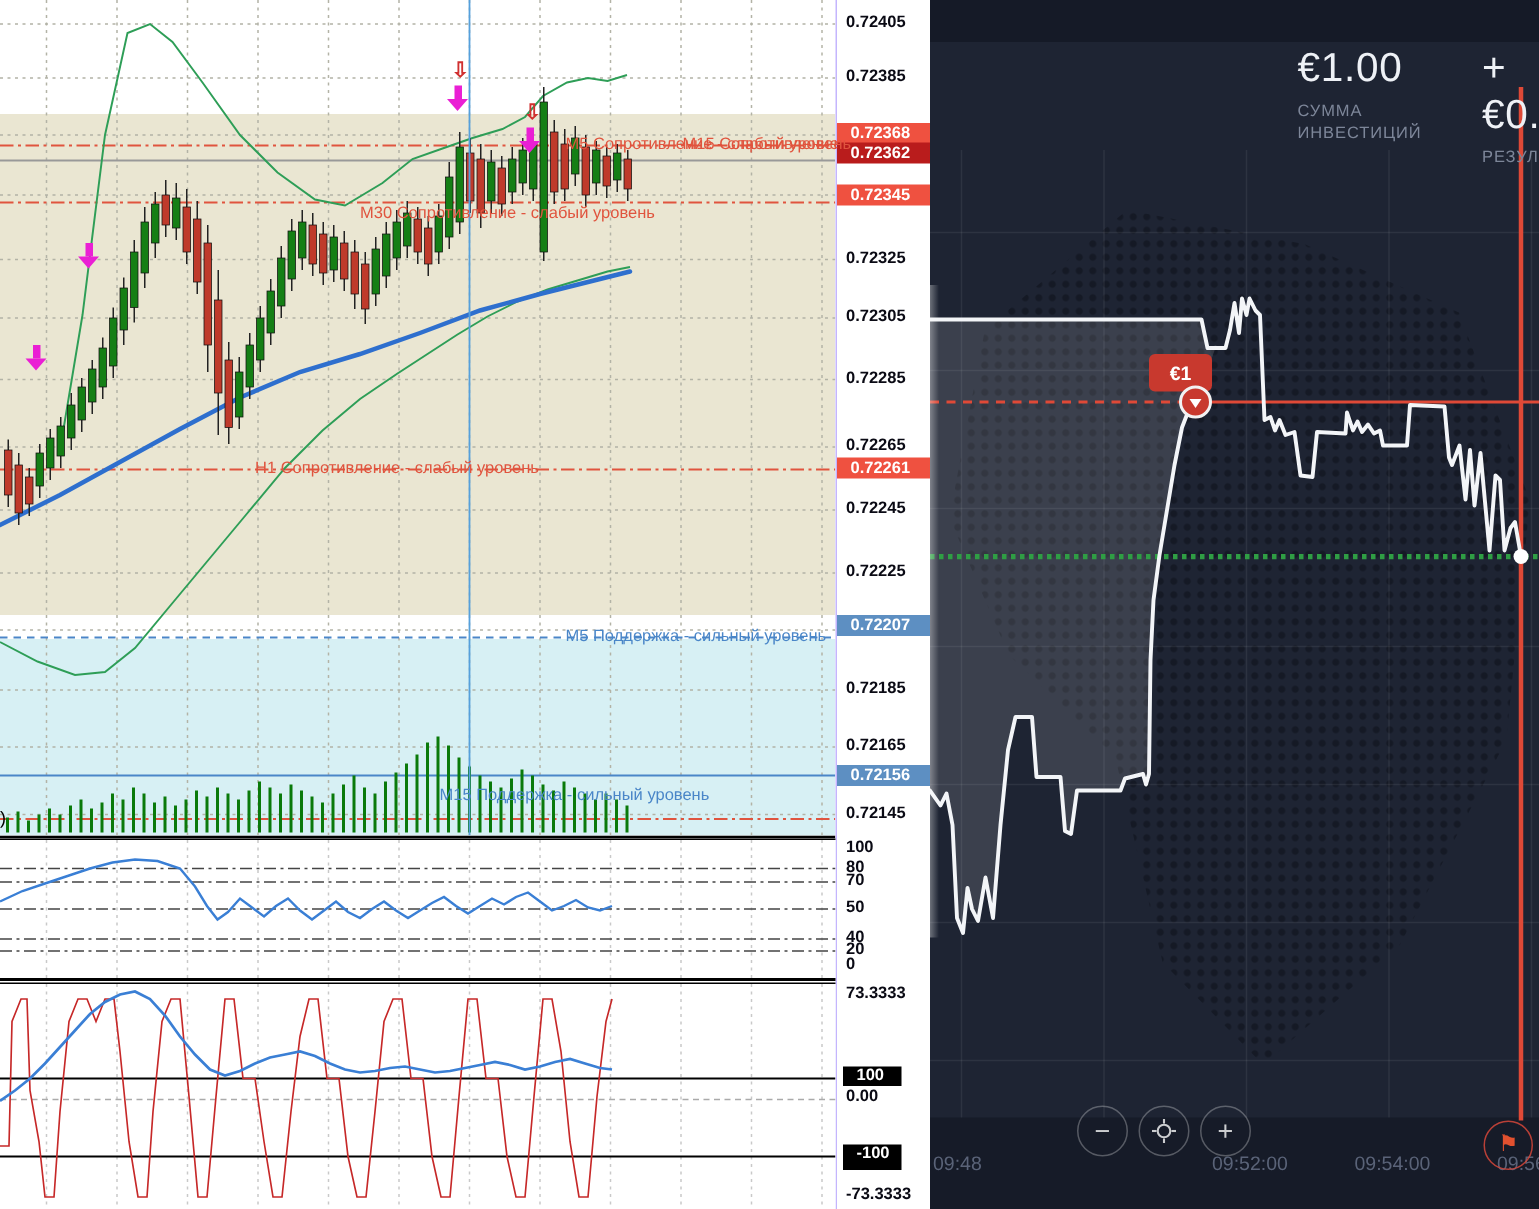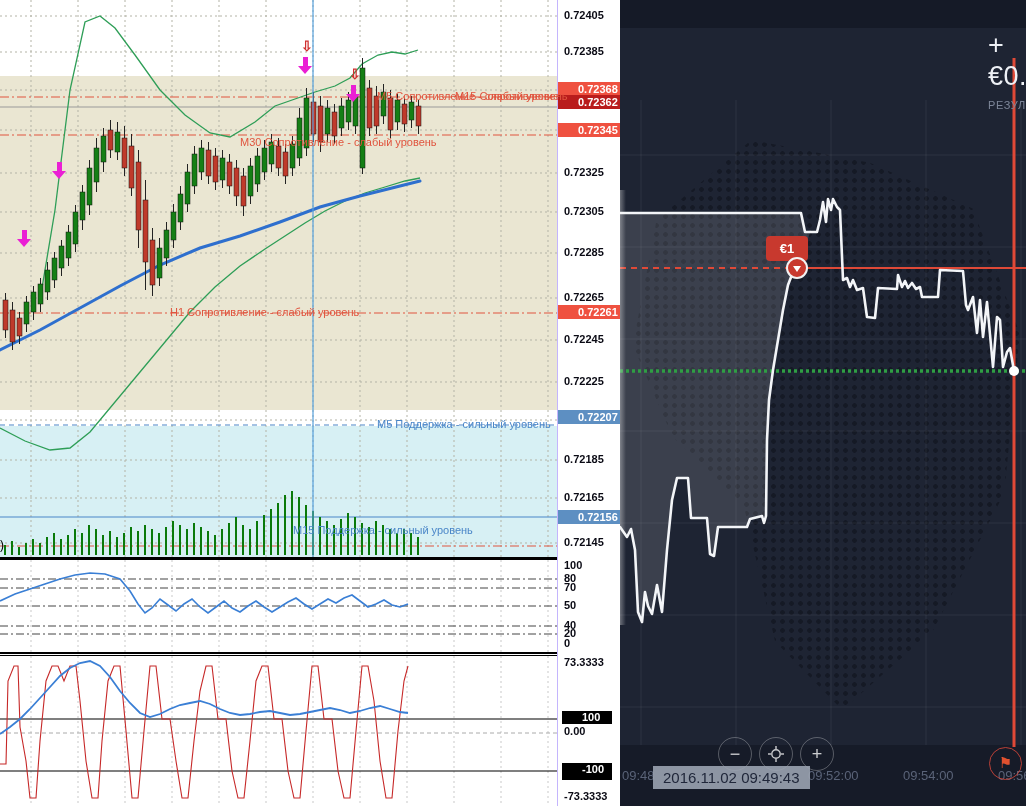--- a/index.html
+++ b/index.html
@@ -6,21 +6,21 @@
   #app{position:relative;width:1026px;height:806px;overflow:hidden;font-family:"Liberation Sans",sans-serif;}
   
   #left{position:absolute;left:0;top:0;width:620px;height:806px;background:#ffffff;}
   #plot{position:absolute;left:0;top:0;width:557px;height:557px;border-bottom:2px solid #000;}
   #svgMain{position:absolute;left:0;top:0;}
   .lvl-label{position:absolute;font-size:11px;white-space:nowrap;z-index:6;}
   .lvl-red{color:#e0543e;}
   .lvl-blue{color:#4a86c8;}
   #axis{position:absolute;left:557px;top:0;width:63px;height:806px;background:#ffffff;border-left:1px solid #c4b5fd;}
   .tick{position:absolute;left:6px;font-size:11px;font-weight:bold;color:#0a0a14;white-space:nowrap;}
-  .hl{position:absolute;left:0;width:58px;height:14px;font-size:11px;font-weight:bold;color:#fff;line-height:14px;padding-left:20px;}
+  .hl{position:absolute;left:0;width:58px;height:14px;font-size:11px;font-weight:bold;color:#fff;line-height:14px;padding-left:9px;}
   .hl-red{background:#ef5140;}
   .hl-black{background:#b91c1c;}
   .hl-blue{background:#5d8fc2;}
   .hl-boxblack{background:#000;color:#fff;width:30px;}
   #ind1{position:absolute;left:0;top:559px;width:557px;height:92px;background:#fff;border-top:1px solid #000;border-bottom:2px solid #000;}
   #ind2{position:absolute;left:0;top:655px;width:557px;height:151px;background:#fff;border-top:1px solid #000;}
   .marrow{position:absolute;width:5px;height:9px;z-index:7;}
   .marrow i{position:absolute;left:0;top:0;width:5px;height:9px;background:#ea1fd4;}
   .marrow b{position:absolute;left:-5px;top:9px;width:0;height:0;border:7px solid transparent;border-top:8px solid #ea1fd4;border-bottom:none;}
   .oarrow{position:absolute;font-size:14px;color:#d03030;z-index:7;font-weight:bold;}
@@ -415,20 +415,25 @@
         <line x1="0" y1="268" x2="177" y2="268" stroke="#df4937" stroke-width="2" stroke-dasharray="6,5"></line>
         <line x1="177" y1="268" x2="406" y2="268" stroke="#df4937" stroke-width="2"></line>
         <line x1="0" y1="371" x2="406" y2="371" stroke="#2f9e44" stroke-width="3.5" stroke-dasharray="3,3"></line>
         <line x1="394" y1="58" x2="394" y2="747" stroke="#df4937" stroke-width="3"></line>
         <path d="M0 527 L7 537 L11 529 L15 550 L18 612 L22 622 L25 592 L28 606 L32 614 L37 585 L42 612 L47 550 L52 500 L57 478 L68 478 L71 518 L87 518 L90 554 L94 556 L98 527 L127 527 L130 519 L142 516 L144 523 L146 516 L147 440 L149 400 L153 370 L158 340 L163 310 L168 285 L173 272 L177 269" fill="none" stroke="#f3f5f8" stroke-width="2.6" stroke-linejoin="round" stroke-linecap="round"></path>
         <path d="M0 213 L181 213 L185 232 L197 232 L200 220 L203 202 L206 222 L208 199 L211 210 L213 199 L217 207 L220 210 L223 280 L227 278 L230 287 L233 280 L237 290 L243 288 L247 317 L255 318 L258 288 L277 289 L278 275 L282 287 L285 281 L288 288 L292 283 L296 289 L300 287 L302 297 L318 297 L320 270 L343 271 L346 305 L348 310 L353 297 L357 333 L360 300 L363 337 L367 302 L373 367 L377 317 L380 320 L383 367 L387 352 L390 348 L394 371" fill="none" stroke="#f3f5f8" stroke-width="2.6" stroke-linejoin="round" stroke-linecap="round"></path>
       </svg>
     <div id="edgeglow"></div>
     <div id="rbottom"></div>
 
+    <div class="hdrblock" style="left:245px;">
+      <div class="amt">€1.00</div>
+      <div class="sub">СУММА
+ИНВЕСТИЦИЙ</div>
+    </div>
     <div class="hdrblock" style="left:368px;">
       <div class="amt">+€0.</div>
       <div class="sub">РЕЗУЛ</div>
     </div>
 
     <div id="badge">
       <span>€1</span>
     </div>
     <div id="marker"></div>
     <div id="curdot"></div>
@@ -447,15 +452,14 @@
       </svg>
     </button>
     <button class="ctrl" id="ctrl-plus">
       <span>+</span>
     </button>
 
     <div class="tlabel" style="left:2px;">09:48</div>
     <div class="tlabel" style="left:188px;">09:52:00</div>
     <div class="tlabel" style="left:283px;">09:54:00</div>
     <div class="tlabel" style="left:378px;">09:56:0</div>
-    <div id="tooltip">2016.11.02 09:49:43</div>
   </div>
 </div>
 
 </body></html>

